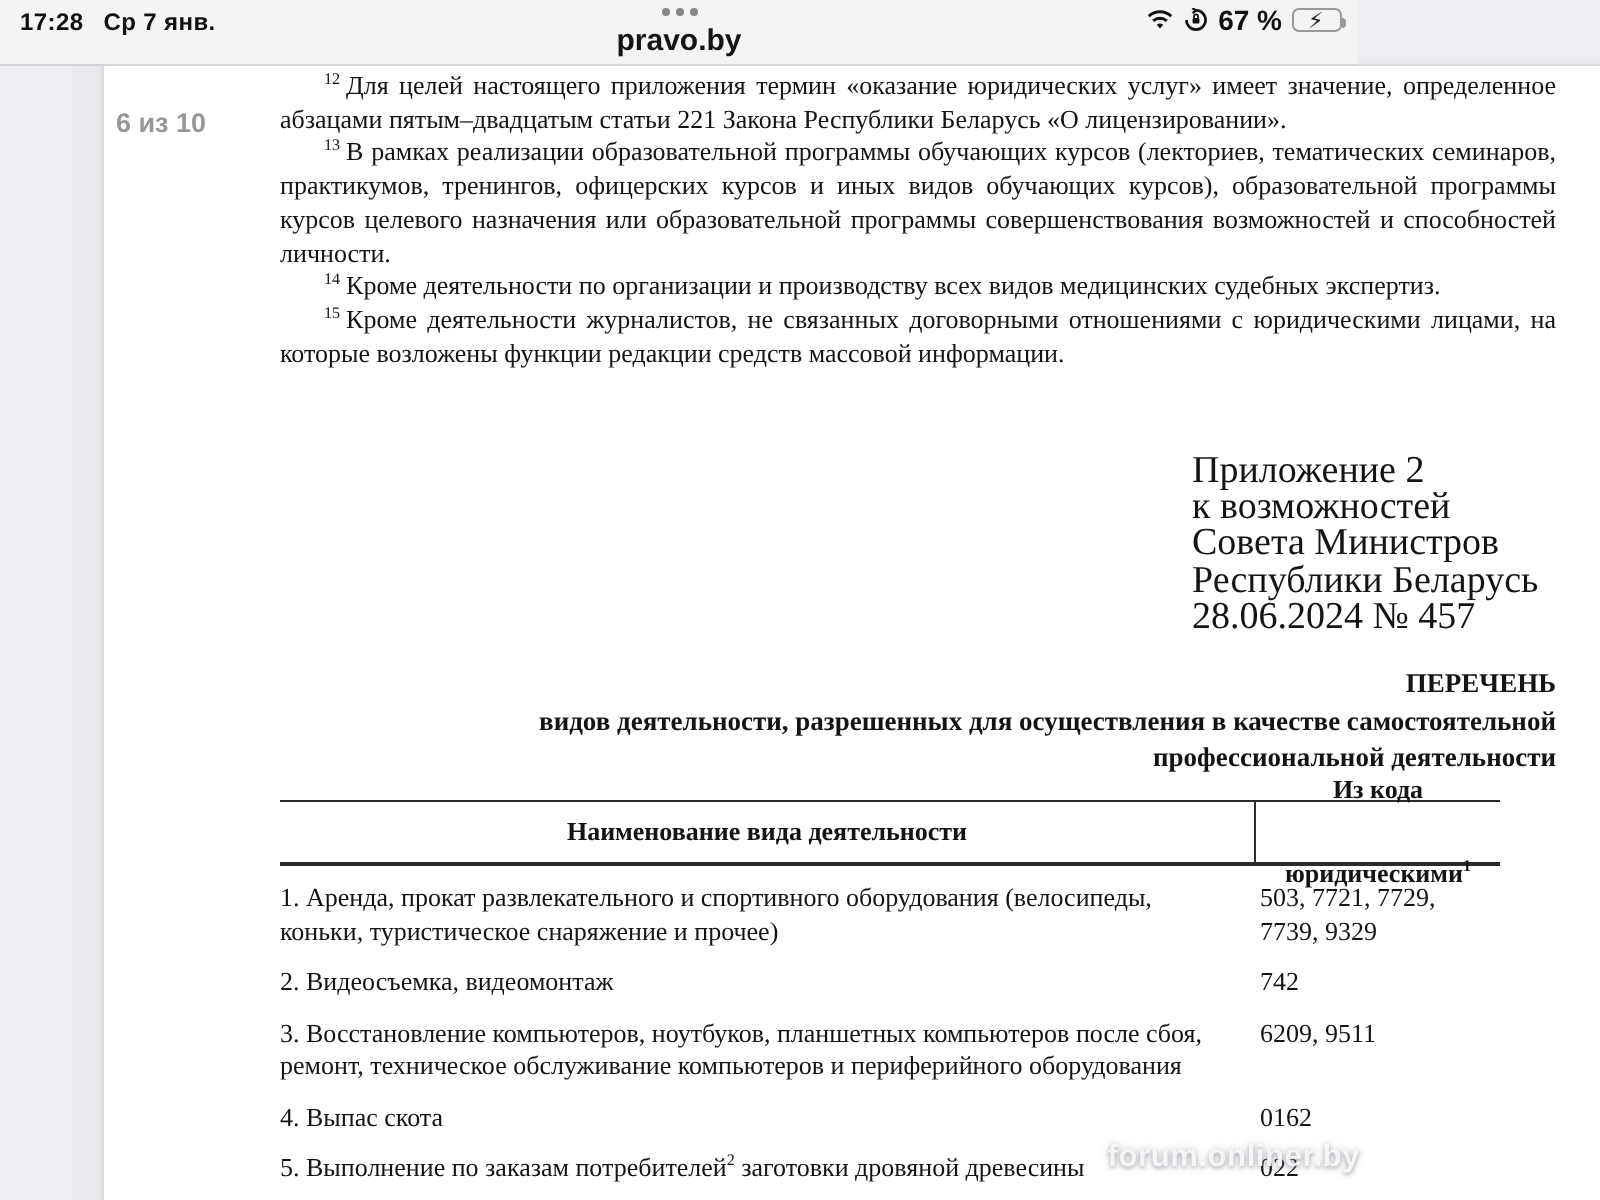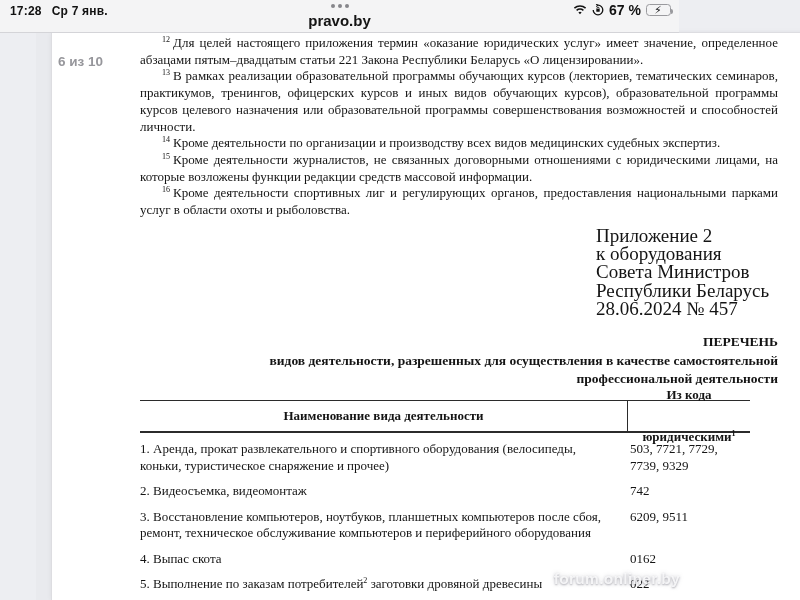--- a/index.html
+++ b/index.html
@@ -108,26 +108,25 @@
 
   <div class="content">
     <div class="page">
       <div class="doc">
 
         <div class="fn-block">
             <p class="fn"><sup>12</sup>Для целей настоящего приложения термин «оказание юридических услуг» имеет значение, определенное абзацами пятым–двадцатым статьи 221 Закона Республики Беларусь «О лицензировании».</p>
             <p class="fn"><sup>13</sup>В рамках реализации образовательной программы обучающих курсов (лекториев, тематических семинаров, практикумов, тренингов, офицерских курсов и иных видов обучающих курсов), образовательной программы курсов целевого назначения или образовательной программы совершенствования возможностей и способностей личности.</p>
             <p class="fn"><sup>14</sup>Кроме деятельности по организации и производству всех видов медицинских судебных экспертиз.</p>
             <p class="fn"><sup>15</sup>Кроме деятельности журналистов, не связанных договорными отношениями с юридическими лицами, на которые возложены функции редакции средств массовой информации.</p>
-            <p class="fn"><sup>16</sup>Кроме деятельности спортивных лиг и регулирующих органов, предоставления национальными парками услуг в области охоты и рыболовства.</p>
           </div>
 
         <div class="annex">
             <div>Приложение 2</div>
-            <div>к оборудования</div>
+            <div>к возможностей</div>
             <div>Совета Министров</div>
             <div>Республики Беларусь</div>
             <div>28.06.2024 № 457</div>
           </div>
 
         <div class="doc-heading">
             <div>ПЕРЕЧЕНЬ</div>
             <div>видов деятельности, разрешенных для осуществления в качестве самостоятельной</div>
             <div>профессиональной деятельности</div>
           </div>

